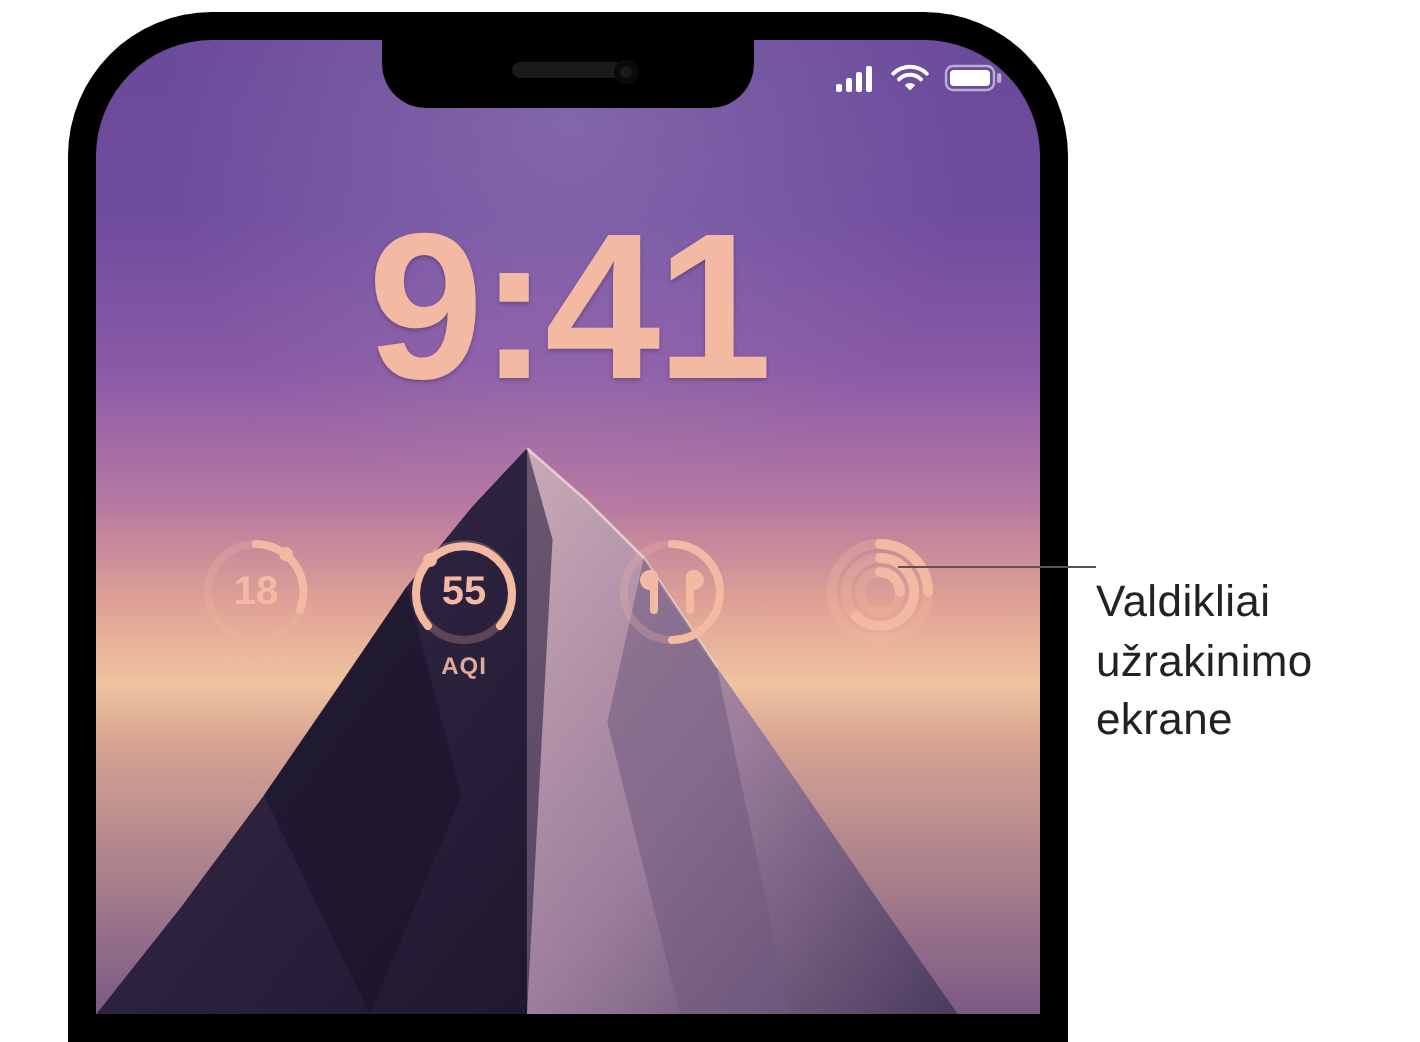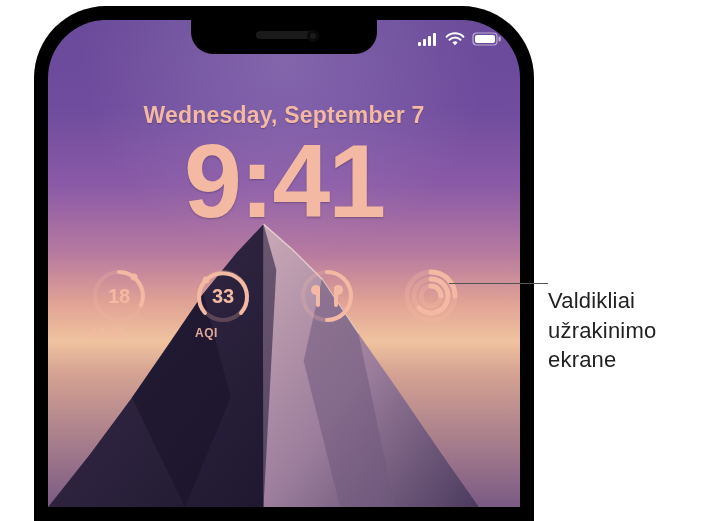--- a/index.html
+++ b/index.html
@@ -105,20 +105,21 @@
     display: flex;
     gap: 30px;
     z-index: 10;
     color: #f4b9a3;
     align-items: center;
   }
   .widget {
     width: 74px;
     display: flex;
     flex-direction: column;
+    align-items: center;
     justify-content: center;
     gap: 2px;
   }
   .ring {
     position: relative;
     width: 56px;
     height: 56px;
   }
   .ring svg { position:absolute; inset:0; }
   .ring-center {
@@ -213,21 +214,20 @@
       <path d="M236 10 L206 42 L170 86 L132 142 L92 200 L46 262 L0 320 L236 320 Z" fill="url(#rockL)"></path>
 
       <path d="M236 10 L268 38 L300 70 L340 130" stroke="#f5e7dd" stroke-width="1.5" fill="none" opacity=".7"></path>
 
       <path d="M236 10 L250 60 L236 320" fill="#2a2140" opacity=".6"></path>
       <path d="M300 70 L280 160 L320 320 L380 320 L340 130 Z" fill="#6f5a7e" opacity=".55"></path>
       <path d="M170 86 L200 200 L150 320 L92 200 Z" fill="#171228" opacity=".55"></path>
     </svg>
 
     <div class="ls">
-      <div class="date">Wednesday, September 7</div>
       <div class="time">9:41</div>
     </div>
 
     <div class="widgets">
 
       <div class="widget">
         <div class="ring">
           <svg viewBox="0 0 56 56">
             <circle cx="28" cy="28" r="24" fill="none" stroke="#f4b9a3" stroke-opacity=".25" stroke-width="4"></circle>
             <path d="M28 4 a24 24 0 0 1 22 33" fill="none" stroke="#f4b9a3" stroke-width="4" stroke-linecap="round"></path>
@@ -238,21 +238,21 @@
         <div class="sub">13  22</div>
       </div>
 
       <div class="widget">
         <div class="ring">
           <svg viewBox="0 0 56 56">
             <circle cx="28" cy="28" r="24" fill="none" stroke="#f4b9a3" stroke-opacity=".25" stroke-width="4"></circle>
             <path d="M10 45 a24 24 0 1 1 36 0" fill="none" stroke="#f4b9a3" stroke-width="4" stroke-linecap="round"></path>
             <circle cx="11" cy="12" r="3.5" fill="#f4b9a3"></circle>
           </svg>
-          <div class="ring-center">33</div>
+          <div class="ring-center">55</div>
         </div>
         <div class="sub">AQI</div>
       </div>
 
       <div class="widget">
         <div class="ring">
           <svg viewBox="0 0 56 56">
             <circle cx="28" cy="28" r="24" fill="none" stroke="#f4b9a3" stroke-opacity=".25" stroke-width="4"></circle>
             <path d="M28 4 a24 24 0 0 1 0 48" fill="none" stroke="#f4b9a3" stroke-width="4" stroke-linecap="round"></path>
 

